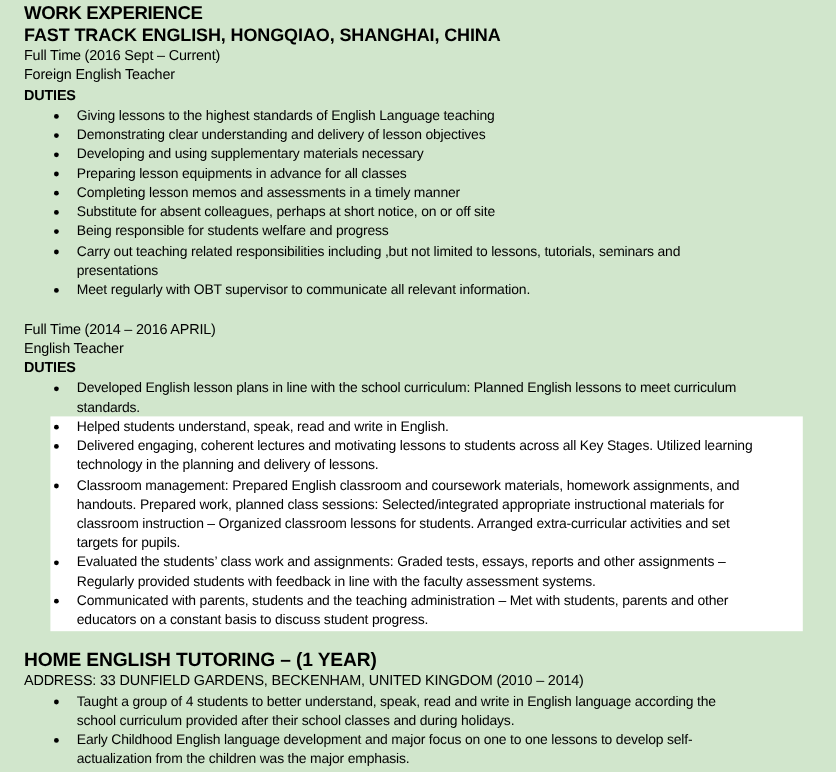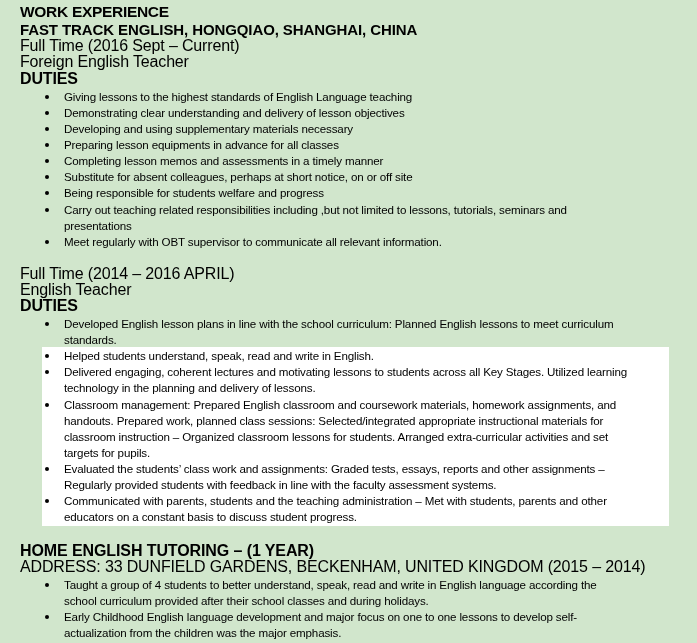--- a/index.html
+++ b/index.html
@@ -4,21 +4,21 @@
 <style>
   html, body { margin:0; padding:0; }
   body {
     width:697px; height:643px; overflow:hidden;
     background:#d1e6cc;
     font-family:"Liberation Sans", sans-serif;
     color:#000;
     position:relative;
   }
   .page { position:absolute; left:0; top:0; width:697px; height:509px; }
-  .abs { position:absolute; white-space:nowrap; font-size:16px; line-height:16px; letter-spacing:-0.15px; }
+  .abs { position:absolute; white-space:nowrap; font-size:12px; line-height:16px; letter-spacing:-0.15px; }
   .h1 { font-weight:bold; font-size:15.5px; line-height:20px; letter-spacing:-0.3px; }
   .bold { font-weight:bold; }
   .bold-sm { font-weight:bold; font-size:15px; letter-spacing:-0.1px; }
   .li { position:absolute; left:44px; width:630px; font-size:11.6px; line-height:16px; letter-spacing:-0.15px; }
   .li .dot { position:absolute; left:0; top:0; width:20px; }
   .li .dot::before { content:""; position:absolute; left:1px; top:6px; width:4px; height:4px; border-radius:50%; background:#000; }
   .li .txt { position:absolute; left:20px; top:0; width:610px; }
   .whitebox { position:absolute; left:42px; top:347px; width:627px; height:179px; background:#ffffff; }
 </style>
 </head>
@@ -118,21 +118,21 @@
     </div>
   <div class="li" style="top:493px;">
       <span class="dot"></span>
       <span class="txt">Communicated with parents, students and the teaching administration – Met with students, parents and other</span>
     </div>
   <div class="li" style="top:509px;">
       <span class="txt">educators on a constant basis to discuss student progress.</span>
     </div>
 
   <div class="abs bold-sm" style="left:20px;top:543px;font-size:16px;">HOME ENGLISH TUTORING – (1 YEAR)</div>
-  <div class="abs" style="left:20px;top:559px;">ADDRESS: 33 DUNFIELD GARDENS, BECKENHAM, UNITED KINGDOM  (2015 – 2014)</div>
+  <div class="abs" style="left:20px;top:559px;">ADDRESS: 33 DUNFIELD GARDENS, BECKENHAM, UNITED KINGDOM  (2010 – 2014)</div>
 
   <div class="li" style="top:577px;">
       <span class="dot"></span>
       <span class="txt">Taught a group of 4 students to better understand, speak, read and write in English language according the</span>
     </div>
   <div class="li" style="top:593px;">
       <span class="txt">school curriculum provided after their school classes and during holidays.</span>
     </div>
   <div class="li" style="top:609px;">
       <span class="dot"></span>

